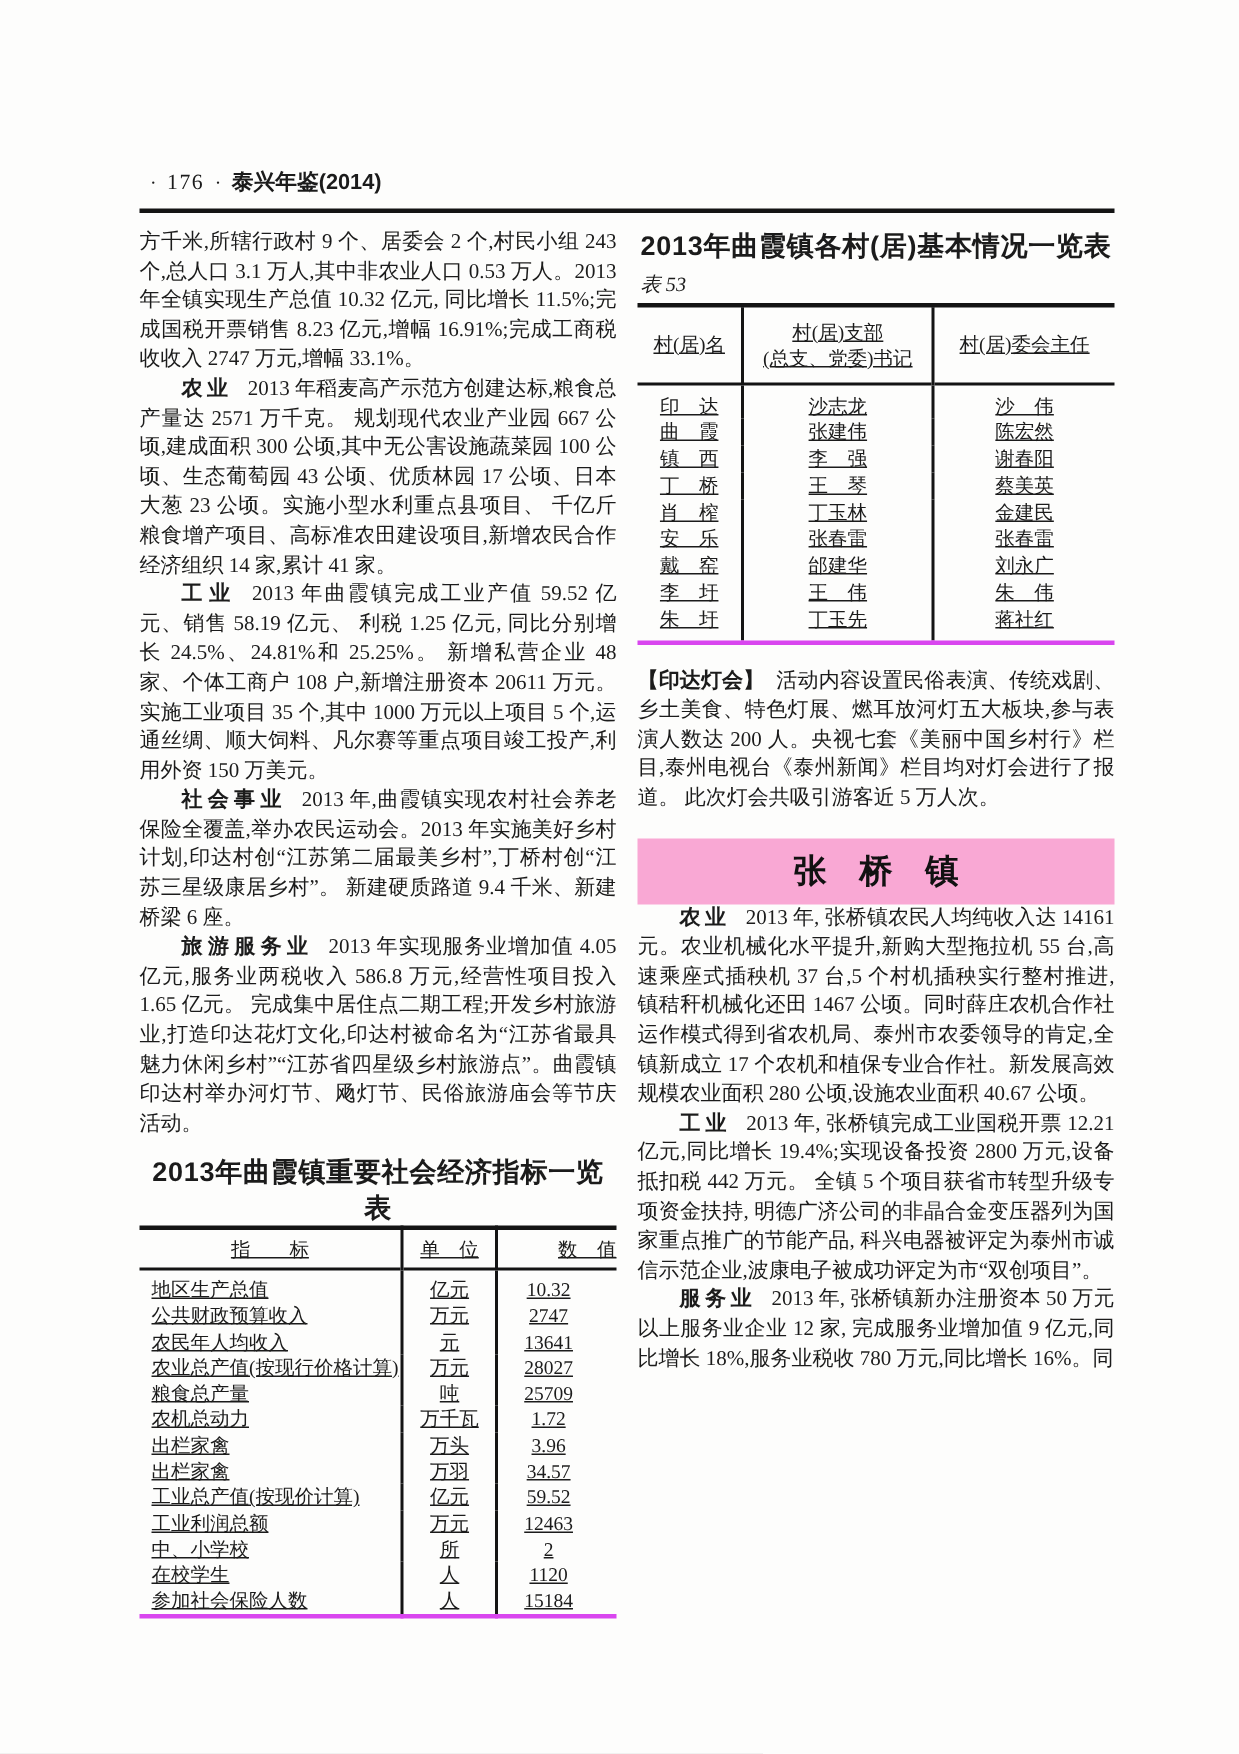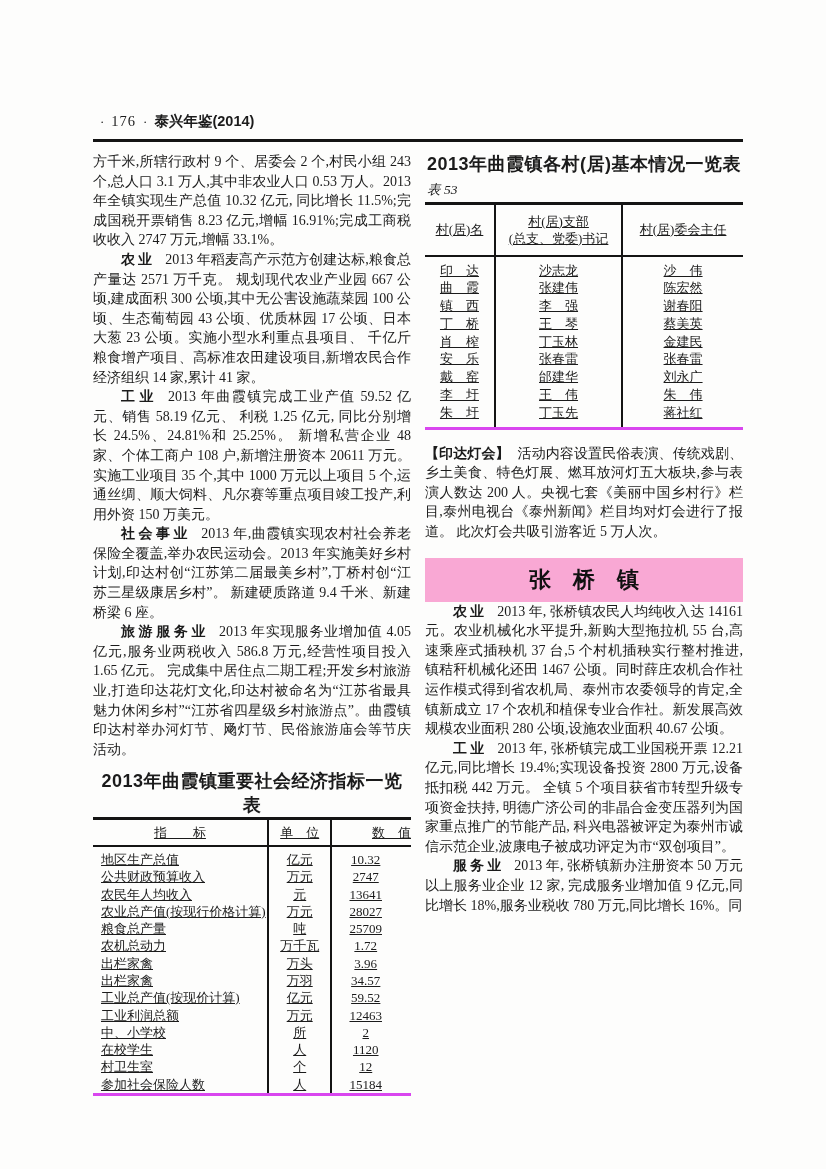--- a/index.html
+++ b/index.html
@@ -153,25 +153,20 @@
                   <td class="c1">中、小学校</td>
                   <td class="c2 vline">所</td>
                   <td class="c3 vline">2</td>
                 </tr>
               <tr>
                   <td class="c1">在校学生</td>
                   <td class="c2 vline">人</td>
                   <td class="c3 vline">1120</td>
                 </tr>
               <tr>
-                  <td class="c1">村卫生室</td>
-                  <td class="c2 vline">个</td>
-                  <td class="c3 vline">12</td>
-                </tr>
-              <tr>
                   <td class="c1">参加社会保险人数</td>
                   <td class="c2 vline">人</td>
                   <td class="c3 vline">15184</td>
                 </tr>
             </tbody>
           </table>
         </div>
       </div>
 
       <div class="col">

